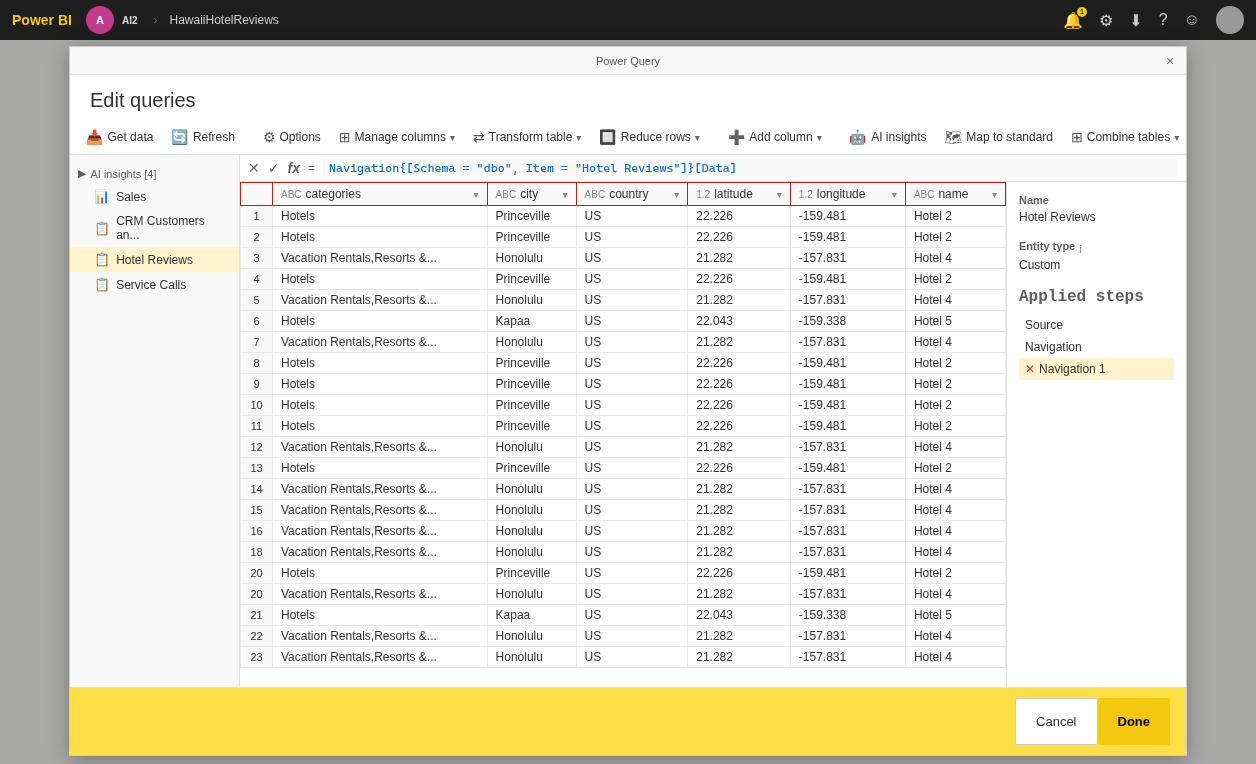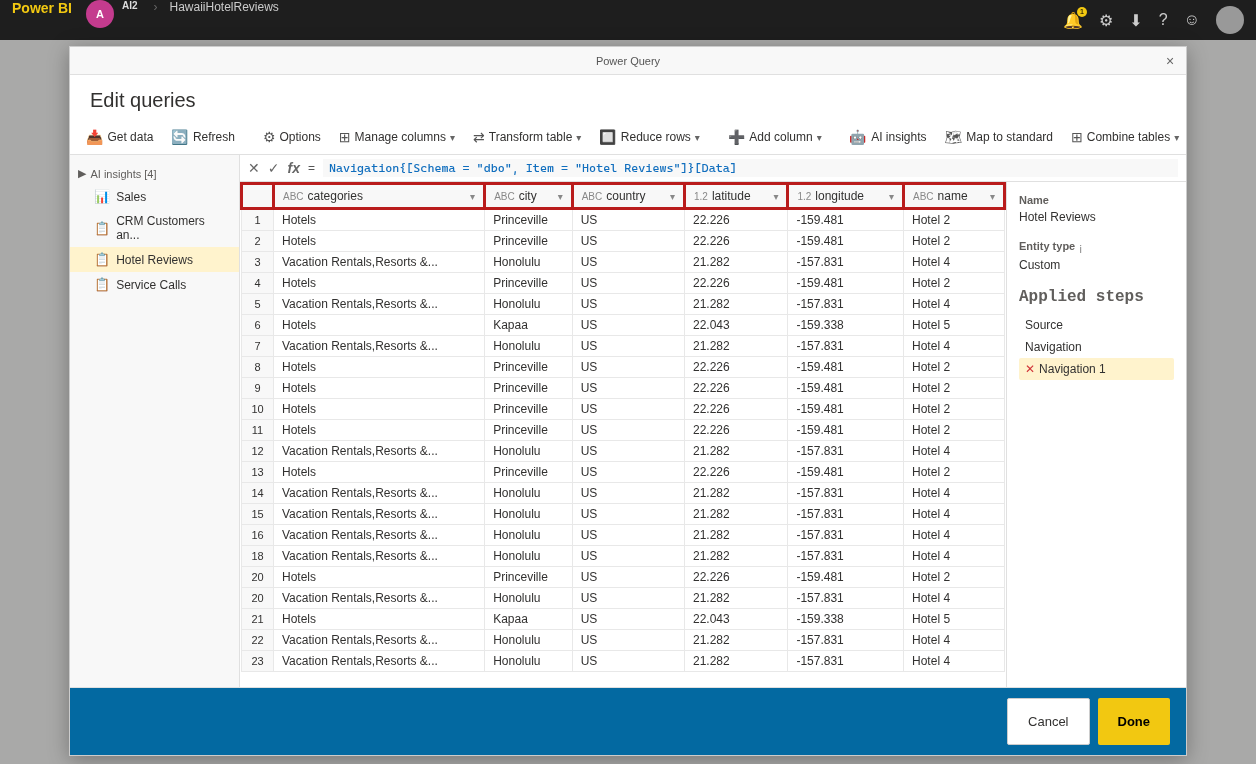--- a/index.html
+++ b/index.html
@@ -3,20 +3,21 @@
   <meta charset="utf-8">
   <style>
     * { box-sizing: border-box; margin: 0; padding: 0; }
     body { font-family: 'Segoe UI', sans-serif; font-size: 12px; background: #f3f2f1; overflow: hidden; width: 1256px; height: 764px; }
 
     
     .top-bar {
       background: #1e1e1e;
       height: 40px;
       display: flex;
+      align-items: center;
       padding: 0 12px;
       color: #fff;
       gap: 8px;
     }
     .top-bar-logo { font-size: 14px; font-weight: 700; color: #f2c811; margin-right: 6px; }
     .top-bar-avatar {
       width: 28px; height: 28px; border-radius: 50%;
       background: #c43b8e; color: #fff; display: flex; align-items: center; justify-content: center;
       font-size: 11px; font-weight: 700;
     }
@@ -171,21 +172,21 @@
       overflow: auto;
       background: #fff;
     }
     .data-table {
       border-collapse: collapse;
       min-width: 100%;
       font-size: 12px;
     }
     .data-table th {
       background: #f8f8f8;
-      border: 3px solid #b91c1c;
+      border: 1px solid #b91c1c;
       padding: 4px 8px;
       text-align: left;
       white-space: nowrap;
       position: sticky;
       top: 0;
       z-index: 1;
       font-weight: 500;
       color: #323130;
     }
     .data-table th .col-header {
@@ -235,22 +236,22 @@
     }
     .step-item.active { background: #fff3cd; }
     .step-delete { color: #d13438; font-size: 12px; }
 
     
     .bottom-bar {
       border-top: 1px solid #e0e0e0;
       padding: 10px 16px;
       display: flex;
       justify-content: flex-end;
-      gap: 8px;
-      background: #0369a1;
+      gap: 0;
+      background: #fde047;
     }
     .btn-cancel {
       padding: 6px 20px;
       border: 1px solid #ccc;
       background: #fff;
       cursor: pointer;
       font-size: 13px;
       color: #323130;
       border-radius: 2px;
     }

